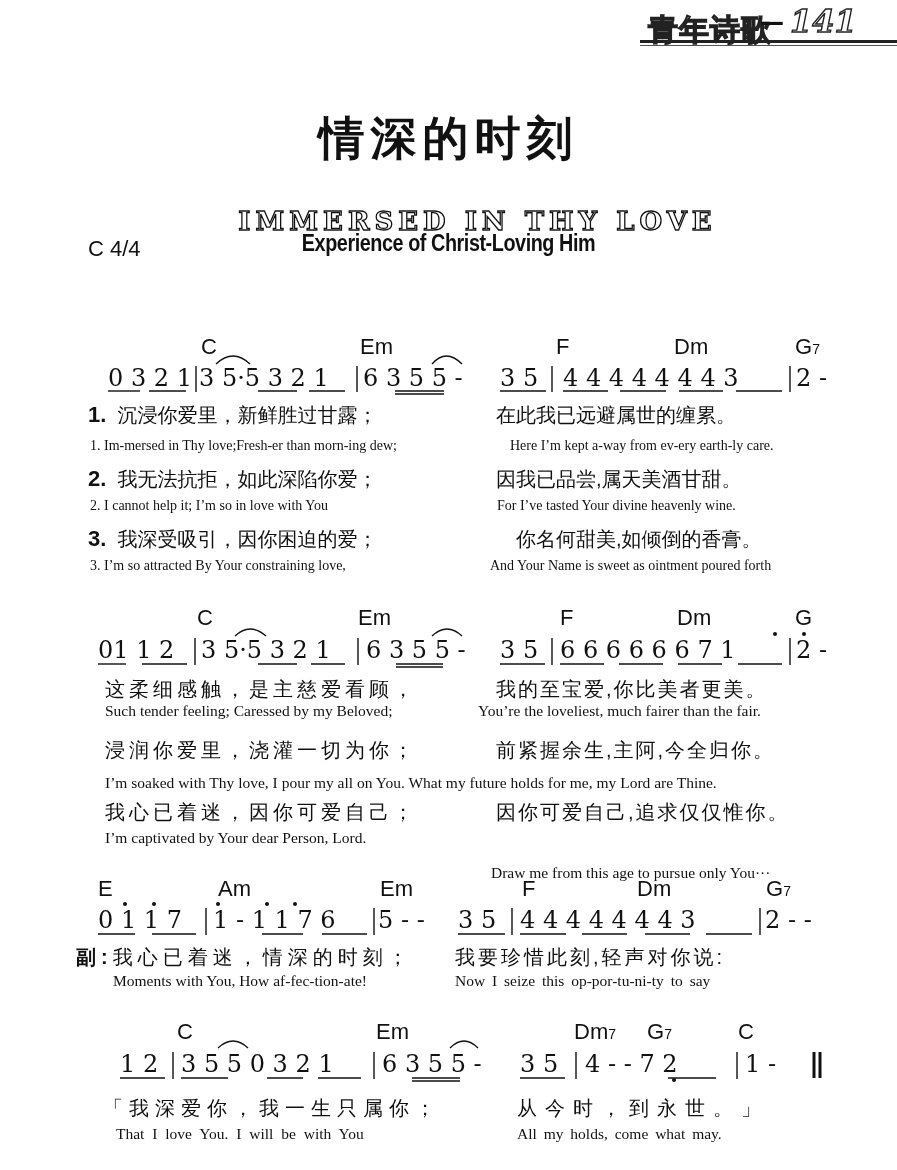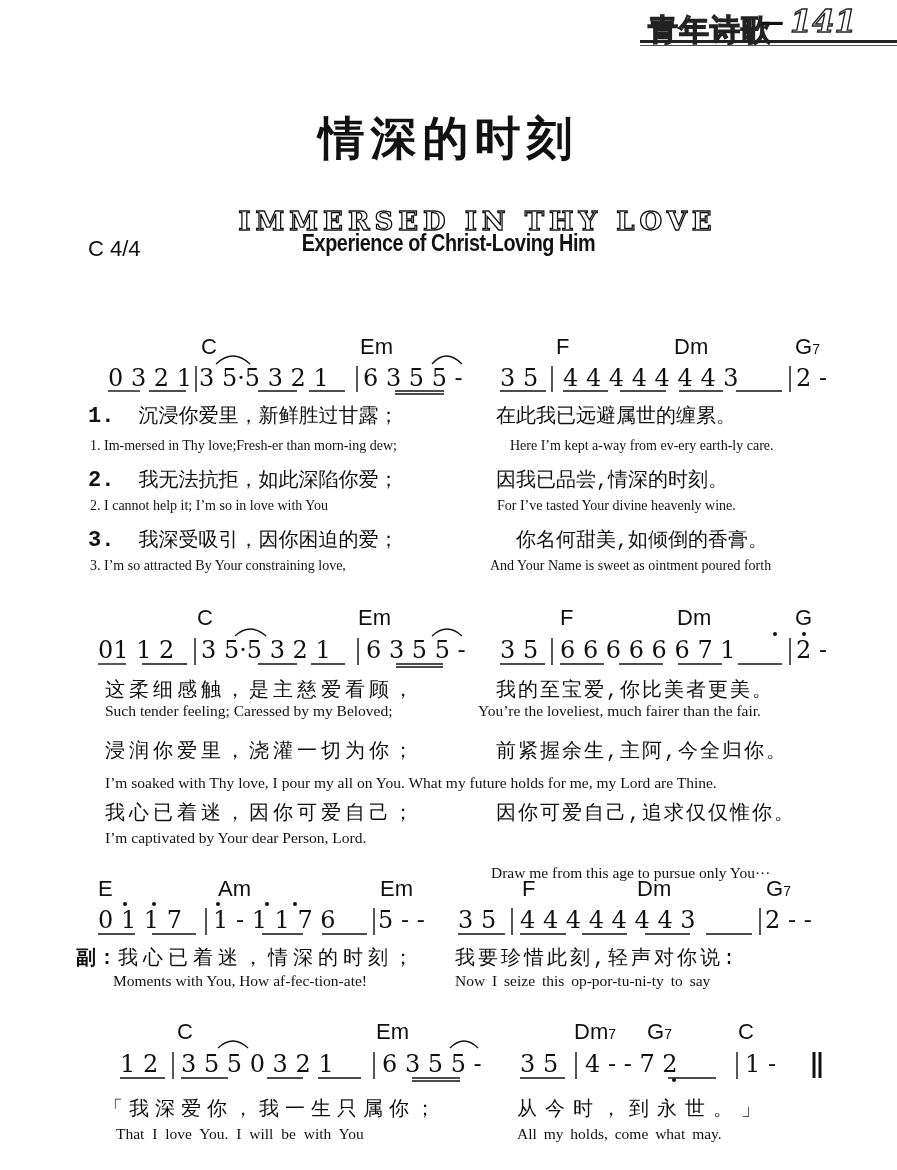--- a/index.html
+++ b/index.html
@@ -16,21 +16,21 @@
   .hdr-line2 { position:absolute; left:20px; right:0; top:45px; height:1px; background:#555; }
   .title-cn { left:0; width:897px; top:108px; text-align:center; font-size:46px; font-weight:bold; letter-spacing:6px;
               font-family:"DejaVu Sans", sans-serif; }
   .title-en { left:0; width:897px; top:206px; text-align:center; font-size:26px; font-weight:bold; letter-spacing:5px;
               color:#fff; -webkit-text-stroke:1.3px #111; font-family:"DejaVu Serif", serif;padding-left:29px; }
   .subtitle { left:0; width:897px; top:230px; text-align:center; font-size:23px; font-weight:bold;
               font-family:"Liberation Sans", sans-serif; transform:scaleX(0.86); letter-spacing:-0.5px; }
   .key { left:88px; top:236px; font-size:22px; font-family:"Liberation Sans", sans-serif; }
   .chord { font-size:22px; font-family:"Liberation Sans", sans-serif; }
   .chord sub { font-size:14px; vertical-align:baseline; }
-  .lyric-cn { font-size:20px; font-family:Liberation Mono, monospace; }
+  .lyric-cn { font-size:20px; font-family:Liberation Sans, sans-serif; }
   .lyric-cn .num { font-size:22px; font-weight:bold; }
   .lyric-en { font-size:15.5px; font-family:"Liberation Serif", serif; }
   .lyric-en.sm { font-size:14px; }
 </style>
 </head>
 <body>
 
 <div class="abs hdr">
   <span class="hdr-text">青年诗歌</span>
   <span class="hdr-dash">—</span>
@@ -82,21 +82,21 @@
         <path d="M432 14 Q446 -2 462 14"></path>
     </g>
   </svg>
 
   <div class="abs lyric-cn" style="left:88px;top:402px"><span class="num">1.</span>&nbsp;&nbsp;<span>沉浸你爱里，新鲜胜过甘露；</span></div>
   <div class="abs lyric-cn" style="left:496px;top:402px">在此我已远避属世的缠累。</div>
   <div class="abs lyric-en sm" style="left:90px;top:438px">1.  Im-mersed in Thy love;Fresh-er than morn-ing dew;</div>
   <div class="abs lyric-en sm" style="left:510px;top:438px">Here I’m kept a-way from ev-ery earth-ly care.</div>
 
   <div class="abs lyric-cn" style="left:88px;top:466px"><span class="num">2.</span>&nbsp;&nbsp;<span>我无法抗拒，如此深陷你爱；</span></div>
-  <div class="abs lyric-cn" style="left:496px;top:466px">因我已品尝,情深的时刻。</div>
+  <div class="abs lyric-cn" style="left:496px;top:466px">因我已品尝,属天美酒甘甜。</div>
   <div class="abs lyric-en sm" style="left:90px;top:498px">2.  I cannot help it;   I’m so in love with You</div>
   <div class="abs lyric-en sm" style="left:497px;top:498px">For I’ve tasted  Your divine  heavenly  wine.</div>
 
   <div class="abs lyric-cn" style="left:88px;top:526px"><span class="num">3.</span>&nbsp;&nbsp;<span>我深受吸引，因你困迫的爱；</span></div>
   <div class="abs lyric-cn" style="left:516px;top:526px">你名何甜美,如倾倒的香膏。</div>
   <div class="abs lyric-en sm" style="left:90px;top:558px">3.  I’m so attracted By Your constraining love,</div>
   <div class="abs lyric-en sm" style="left:490px;top:558px">And Your Name is sweet as ointment poured forth</div>
 </div>
 
 <div>

